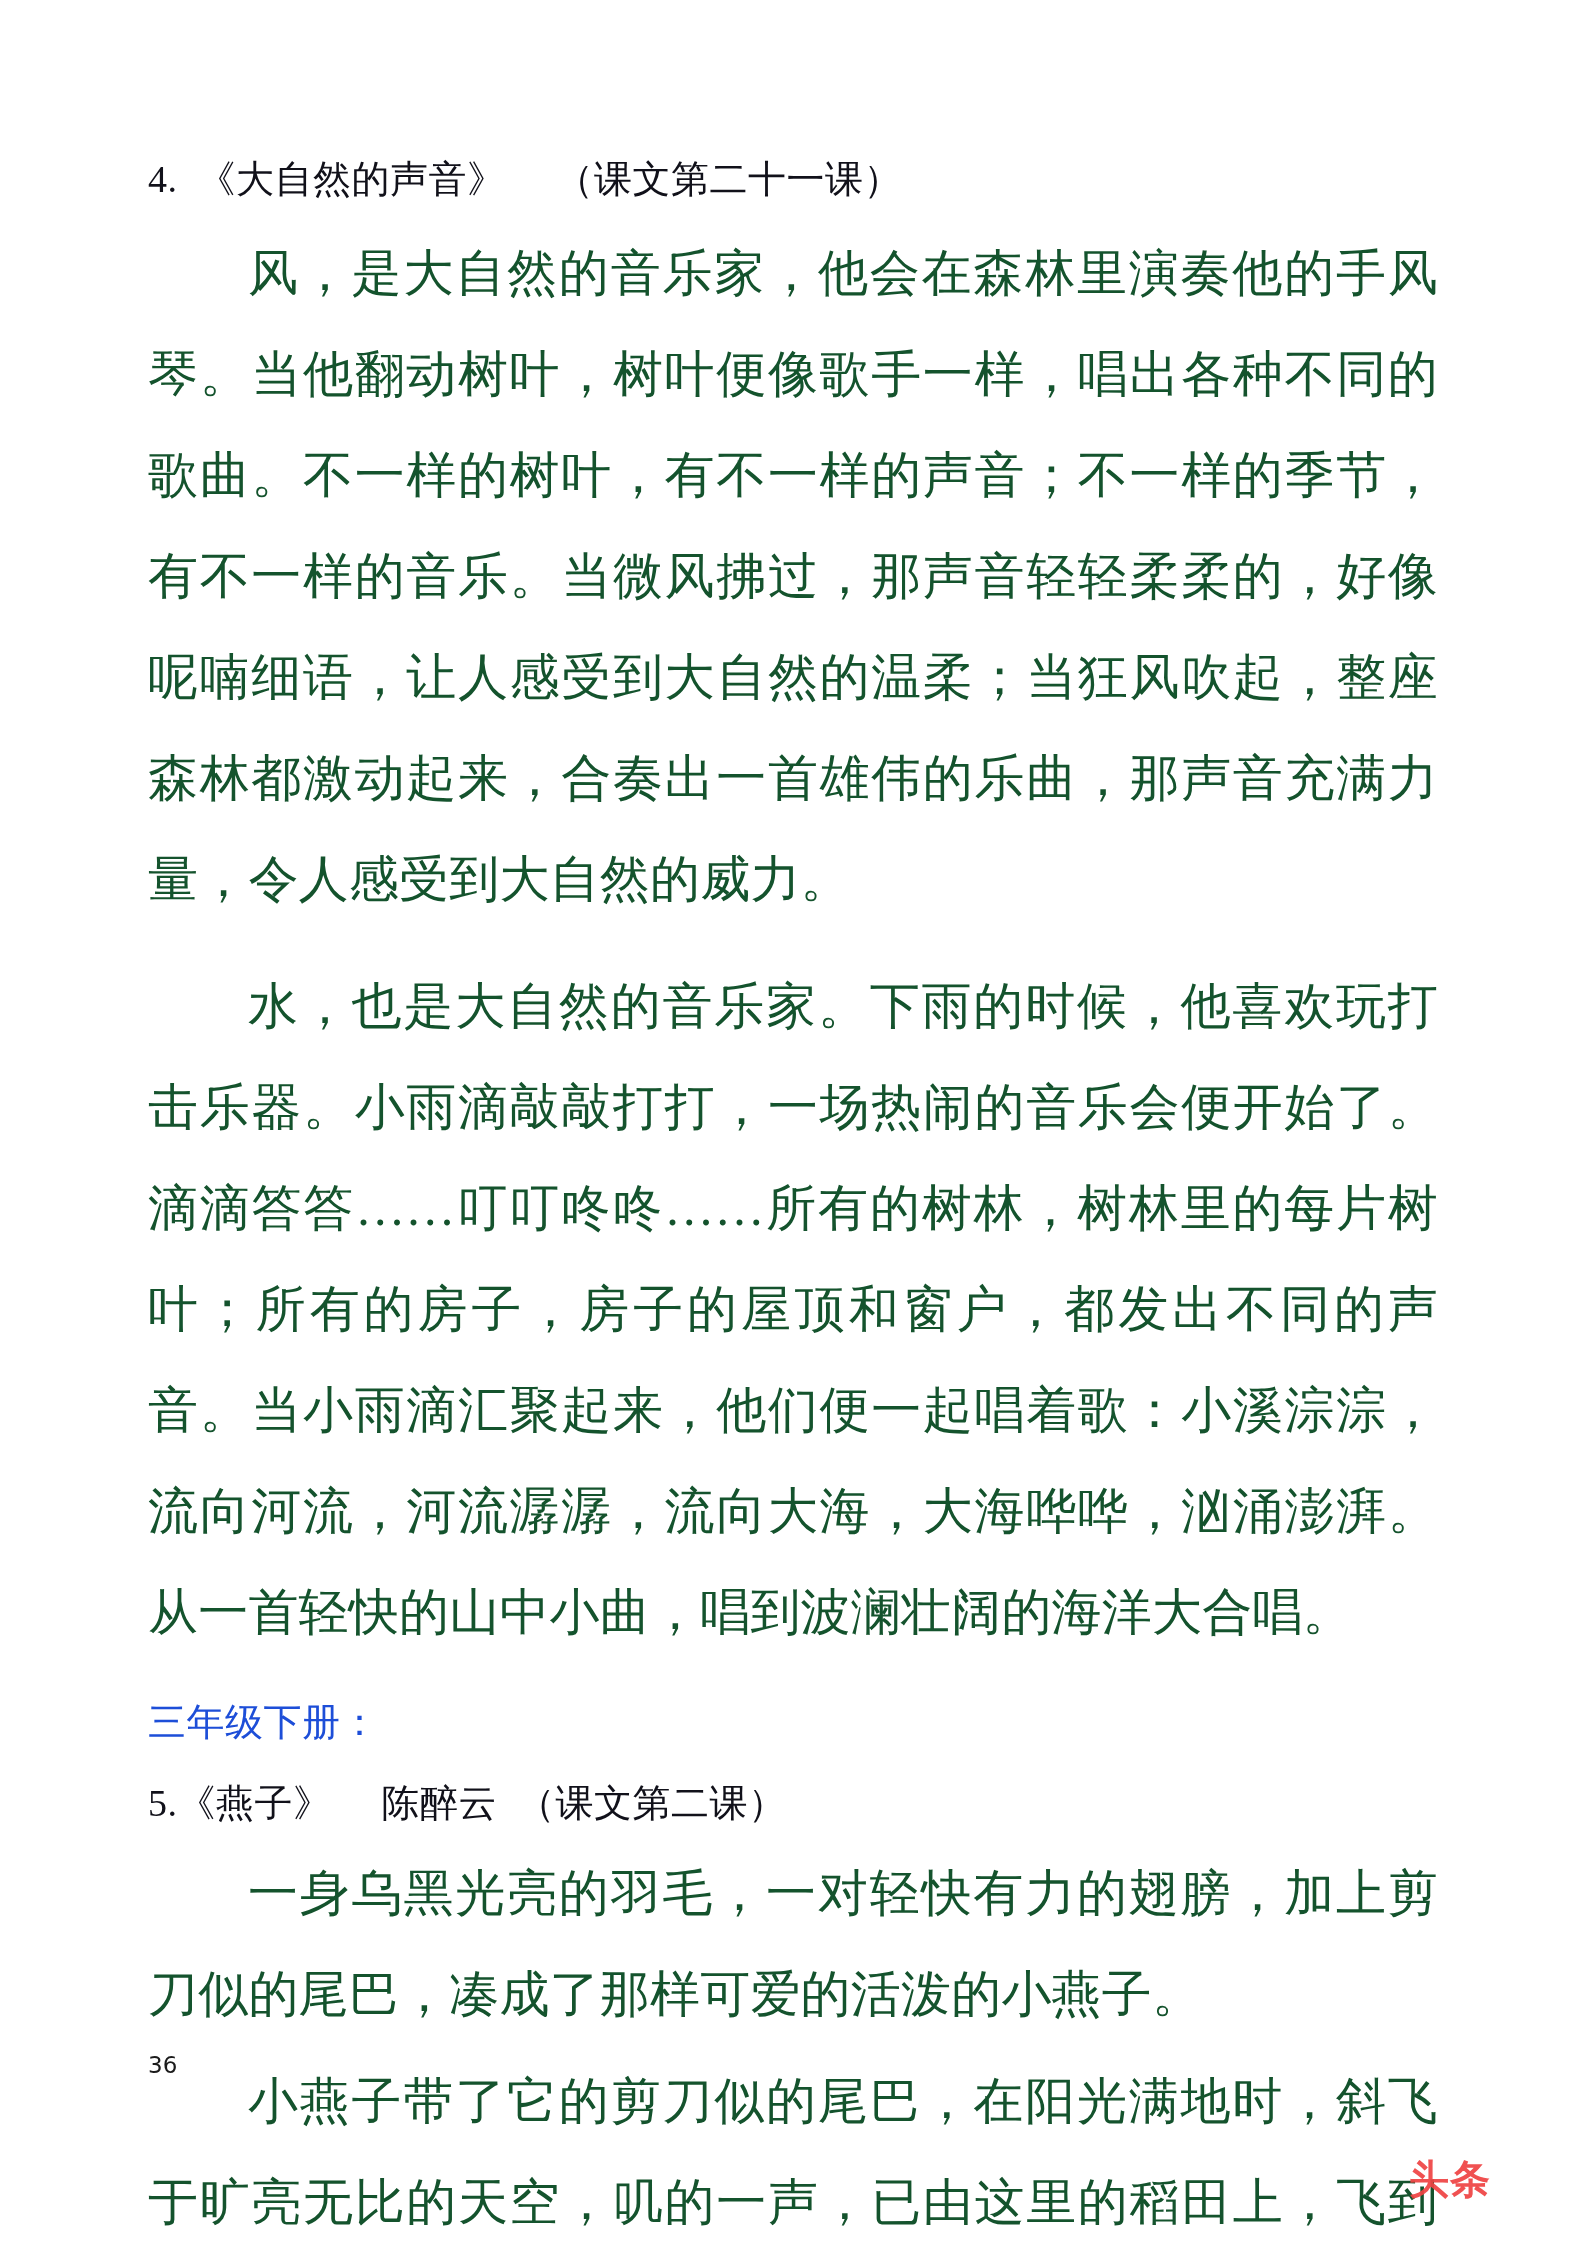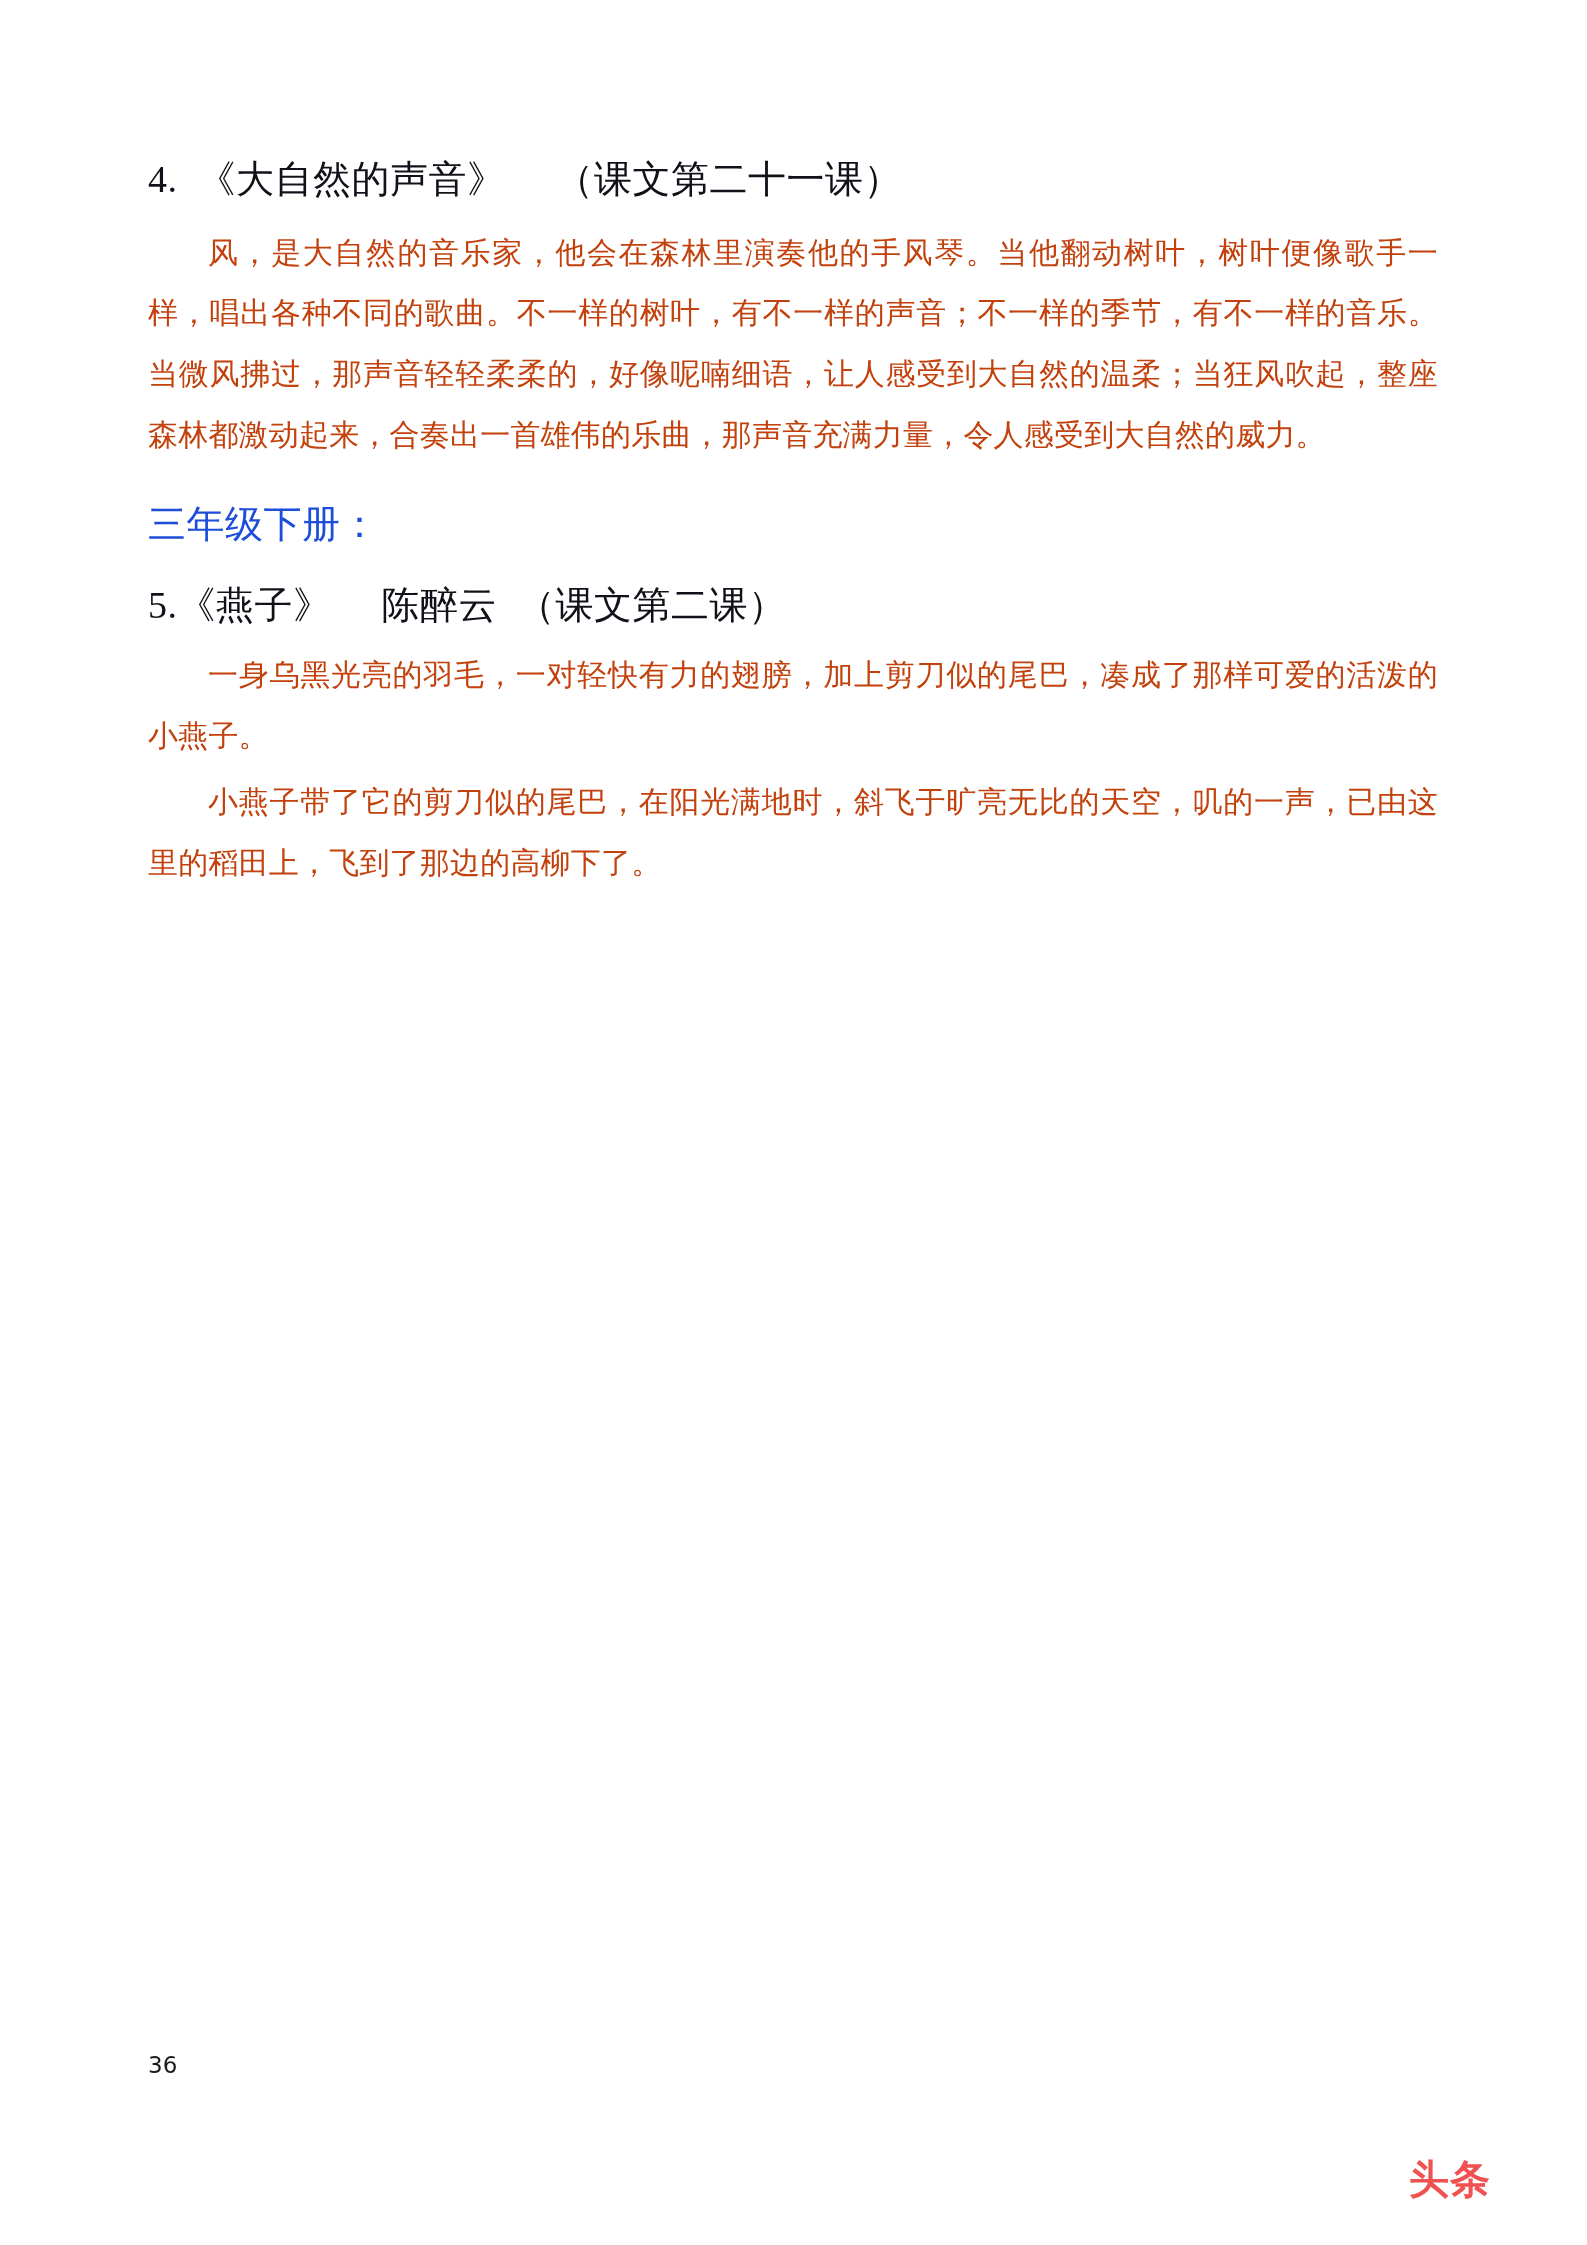--- a/index.html
+++ b/index.html
@@ -39,29 +39,29 @@
   .grade-heading {
     font-size: 38px;
     line-height: 1.55;
     letter-spacing: 0.5px;
     margin: 30px 0 22px 0;
     color: #1d4ed8;
     white-space: pre;
   }
   
   .para {
-    font-size: 30px;
+    font-size: 50px;
     line-height: 2.02;
     text-align: justify;
     text-justify: inter-character;
     text-indent: 2em;
     margin: 0 0 6px 0;
     letter-spacing: 0.2px;
     word-break: break-all;
-    color: #c2410c;
+    color: #14532d;
   }
   .para:last-child {
     margin-bottom: 0;
   }
   .gap-after {
     margin-bottom: 26px;
   }
   
   .page-number {
     position: absolute;
@@ -99,20 +99,21 @@
 <body>
 
 <div class="page">
 
   <div class="content">
 
     <p class="doc-heading">4.  《大自然的声音》     （课文第二十一课）</p>
 
     <p class="para gap-after">风，是大自然的音乐家，他会在森林里演奏他的手风琴。当他翻动树叶，树叶便像歌手一样，唱出各种不同的歌曲。不一样的树叶，有不一样的声音；不一样的季节，有不一样的音乐。当微风拂过，那声音轻轻柔柔的，好像呢喃细语，让人感受到大自然的温柔；当狂风吹起，整座森林都激动起来，合奏出一首雄伟的乐曲，那声音充满力量，令人感受到大自然的威力。</p>
 
+    <p class="para">水，也是大自然的音乐家。下雨的时候，他喜欢玩打击乐器。小雨滴敲敲打打，一场热闹的音乐会便开始了。滴滴答答……叮叮咚咚……所有的树林，树林里的每片树叶；所有的房子，房子的屋顶和窗户，都发出不同的声音。当小雨滴汇聚起来，他们便一起唱着歌：小溪淙淙，流向河流，河流潺潺，流向大海，大海哗哗，汹涌澎湃。从一首轻快的山中小曲，唱到波澜壮阔的海洋大合唱。</p>
 
     <p class="grade-heading">三年级下册：</p>
 
     <p class="doc-heading tight">5.《燕子》     陈醉云  （课文第二课）</p>
 
     <p class="para">一身乌黑光亮的羽毛，一对轻快有力的翅膀，加上剪刀似的尾巴，凑成了那样可爱的活泼的小燕子。</p>
 
 
     <p class="para">小燕子带了它的剪刀似的尾巴，在阳光满地时，斜飞于旷亮无比的天空，叽的一声，已由这里的稻田上，飞到了那边的高柳下了。</p>
 

